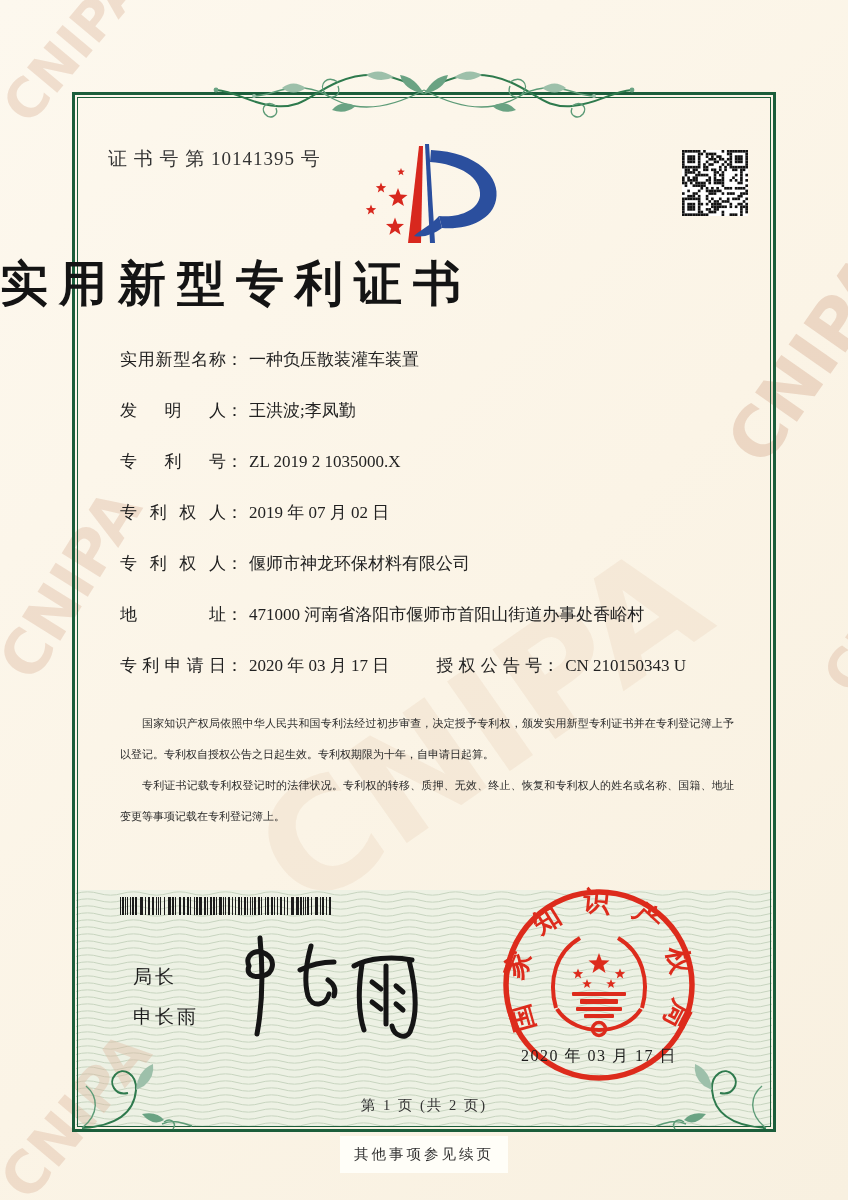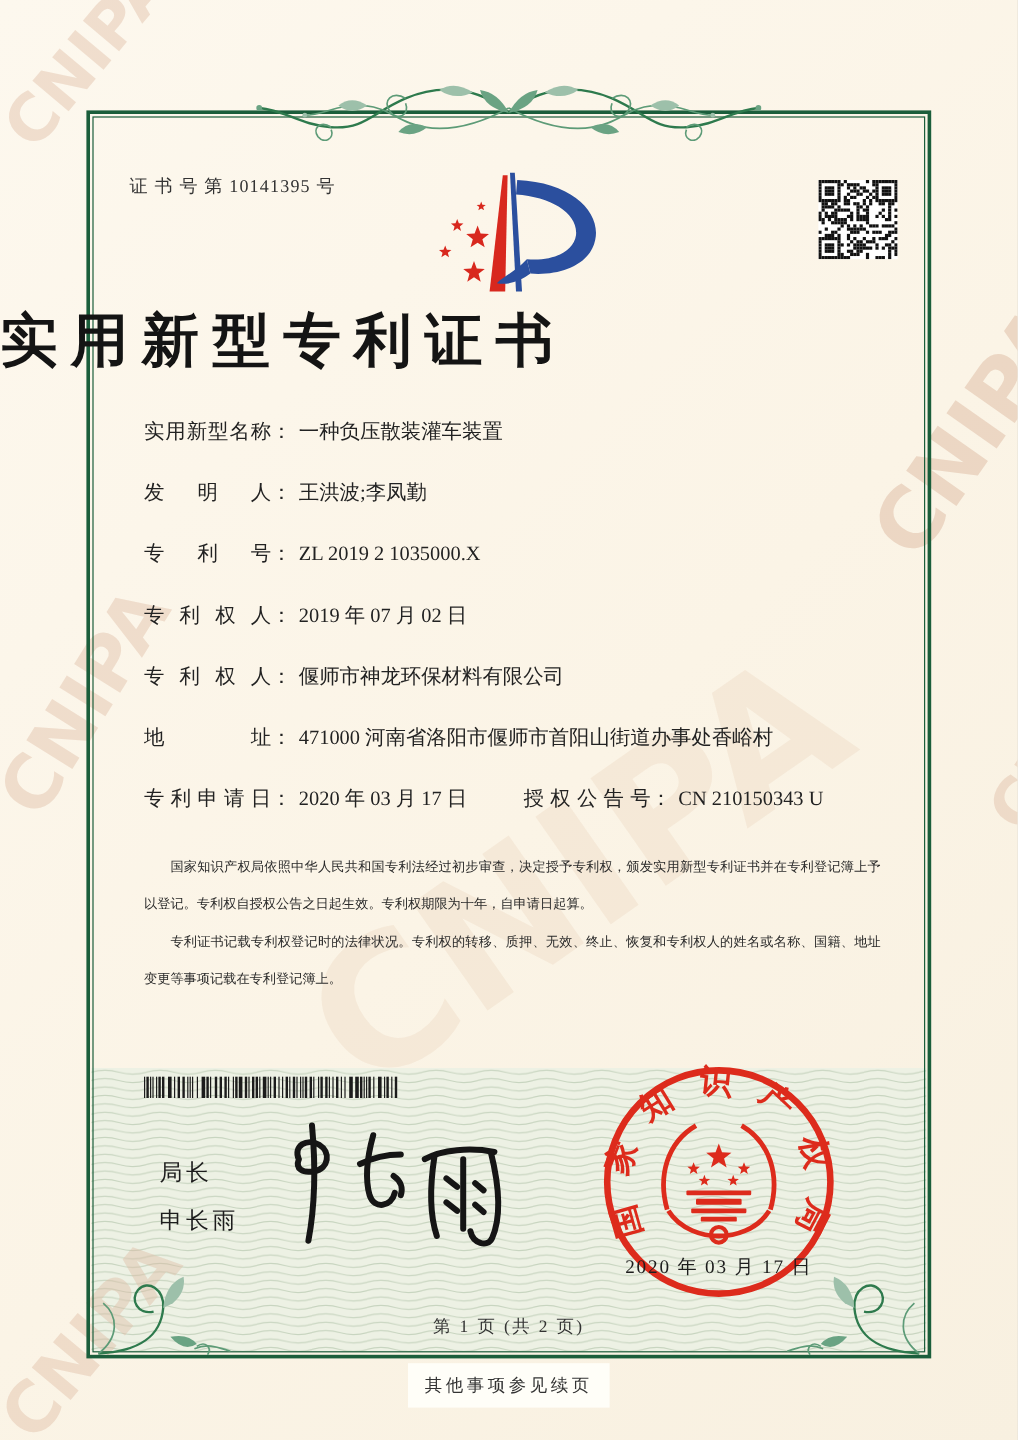--- a/index.html
+++ b/index.html
@@ -25,21 +25,21 @@
          border:3px solid var(--border-green);box-sizing:border-box;z-index:2;pointer-events:none;}
   .frame-inner{position:absolute;inset:2px;border:1px solid var(--border-green);}
 
   .ornament-top{position:absolute;left:72px;top:62px;width:704px;height:62px;z-index:3;}
   .flourish{position:absolute;width:120px;height:86px;z-index:3;}
   .flourish.left{left:74px;top:1044px;}
   .flourish.right{left:654px;top:1044px;transform:scaleX(-1);}
 
   .content{position:absolute;inset:0;z-index:4;}
 
-  .cert-no{position:absolute;left:108px;top:146px;font-size:15px;letter-spacing:1px;color:#333;}
+  .cert-no{position:absolute;left:108px;top:146px;font-size:19px;letter-spacing:1px;color:#333;}
 
   .logo{position:absolute;left:338px;top:130px;width:172px;height:116px;}
   .qr{position:absolute;left:682px;top:150px;width:66px;height:66px;background:#fff;}
 
   .title{position:absolute;left:0;top:252px;width:100%;text-align:left;
          font-size:48px;font-weight:bold;letter-spacing:11px;color:#141414;}
 
   .fields{position:absolute;left:120px;top:348px;width:616px;}
   .frow{height:24px;margin-bottom:27px;font-size:17px;white-space:nowrap;}
   .flabel{display:inline-block;width:106px;text-align:justify;text-align-last:justify;color:#222;}

